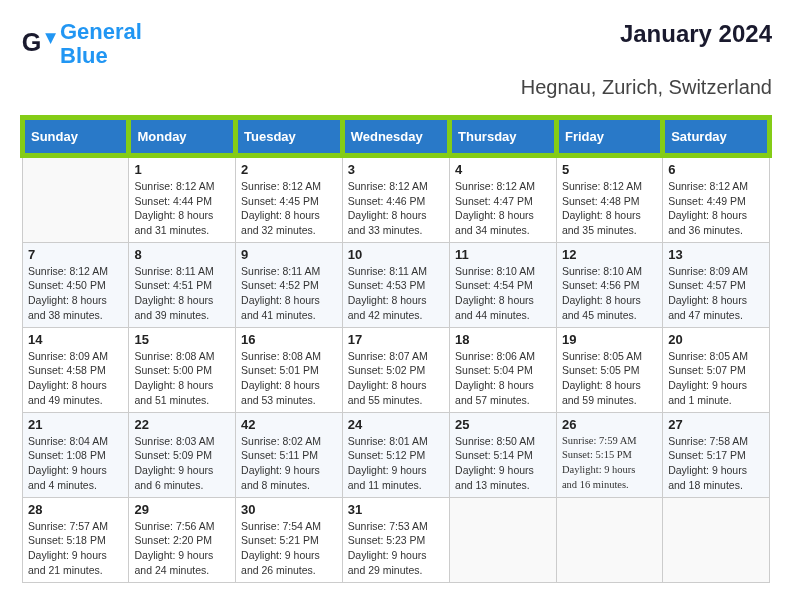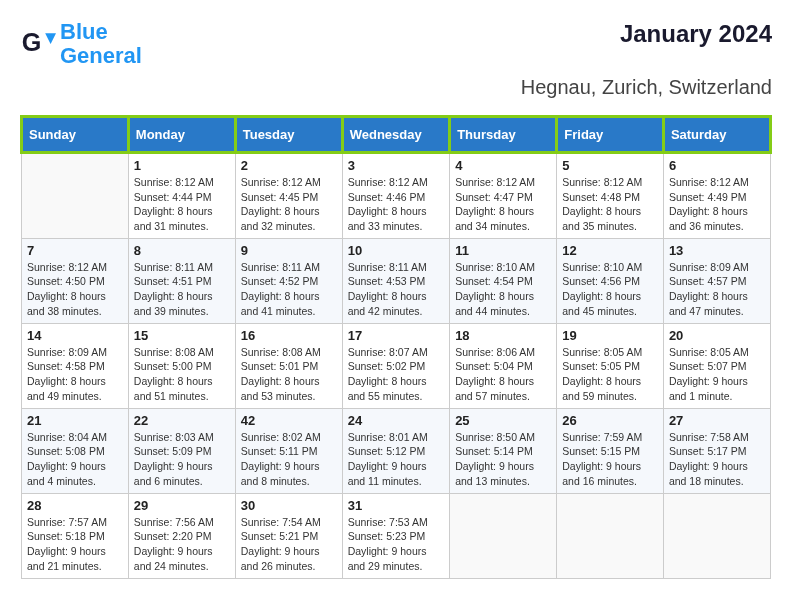--- a/index.html
+++ b/index.html
@@ -52,21 +52,21 @@
       border-collapse: collapse;
       font-size: 11px;
     }
     .calendar th {
       background-color: #2979c8;
       color: #fff;
       padding: 9px 6px;
       text-align: left;
       font-size: 13px;
       font-weight: bold;
-      border: 3px solid #84cc16;
+      border: 5px solid #84cc16;
     }
     .calendar td {
       border: 1px solid #ccc;
       vertical-align: top;
       padding: 4px 5px;
       height: 85px;
       width: 108px;
       color: #222;
     }
     .calendar td.empty {
@@ -96,22 +96,22 @@
 </head>
 <body>
 
 <div class="header">
   <div class="logo">
     <svg class="logo-icon" viewBox="0 0 40 40">
       <text x="2" y="28" font-size="28" font-weight="bold" fill="#1a1a2e">G</text>
       <polygon points="28,8 40,8 34,20" fill="#2196f3"></polygon>
     </svg>
     <div class="logo-text">
+      <div><span>General</span></div>
       <div style="color:#2196f3">Blue</div>
-      <div><span>General</span></div>
     </div>
   </div>
   <div class="title-block">
     <div class="month-title">January 2024</div>
     <div class="location">Hegnau, Zurich, Switzerland</div>
   </div>
 </div>
 
 <table class="calendar">
   <thead>
@@ -270,21 +270,21 @@
           <div class="day-info" style="white-space: pre-line;">Sunrise: 8:05 AM
 Sunset: 5:07 PM
 Daylight: 9 hours
 and 1 minute.</div>
         </td>
       </tr>
       <tr>
         <td>
           <div class="day-num">21</div>
           <div class="day-info" style="white-space: pre-line;">Sunrise: 8:04 AM
-Sunset: 5:08 PM
+Sunset: 1:08 PM
 Daylight: 9 hours
 and 4 minutes.</div>
         </td>
         <td>
           <div class="day-num">22</div>
           <div class="day-info" style="white-space: pre-line;">Sunrise: 8:03 AM
 Sunset: 5:09 PM
 Daylight: 9 hours
 and 6 minutes.</div>
         </td>
@@ -304,21 +304,21 @@
         </td>
         <td>
           <div class="day-num">25</div>
           <div class="day-info" style="white-space: pre-line;">Sunrise: 8:50 AM
 Sunset: 5:14 PM
 Daylight: 9 hours
 and 13 minutes.</div>
         </td>
         <td>
           <div class="day-num">26</div>
-          <div class="day-info" style="white-space: pre-line;">Sunrise: 7:59 AM
+          <div class="day-info" style="white-space: pre-line; font-family: Liberation Serif, serif;">Sunrise: 7:59 AM
 Sunset: 5:15 PM
 Daylight: 9 hours
 and 16 minutes.</div>
         </td>
         <td>
           <div class="day-num">27</div>
           <div class="day-info" style="white-space: pre-line;">Sunrise: 7:58 AM
 Sunset: 5:17 PM
 Daylight: 9 hours
 and 18 minutes.</div>

